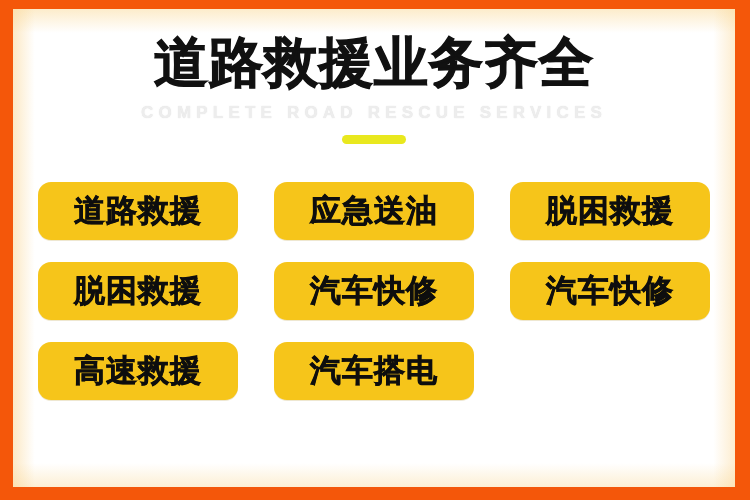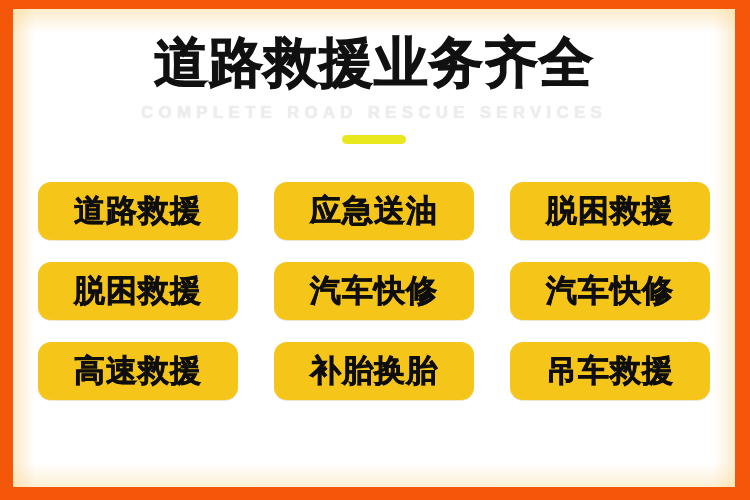--- a/index.html
+++ b/index.html
@@ -173,22 +173,19 @@
 
       <div class="svc-btn">
         <span class="label">汽车快修</span>
       </div>
 
       <div class="svc-btn">
         <span class="label">高速救援</span>
       </div>
 
       <div class="svc-btn">
-        <span class="label">补胎换胎</span>
+        <span class="label">汽车搭电</span>
       </div>
 
-      <div class="svc-btn">
-        <span class="label">吊车救援</span>
-      </div>
 
     </div>
   </div>
 </div>
 
 </body></html>

